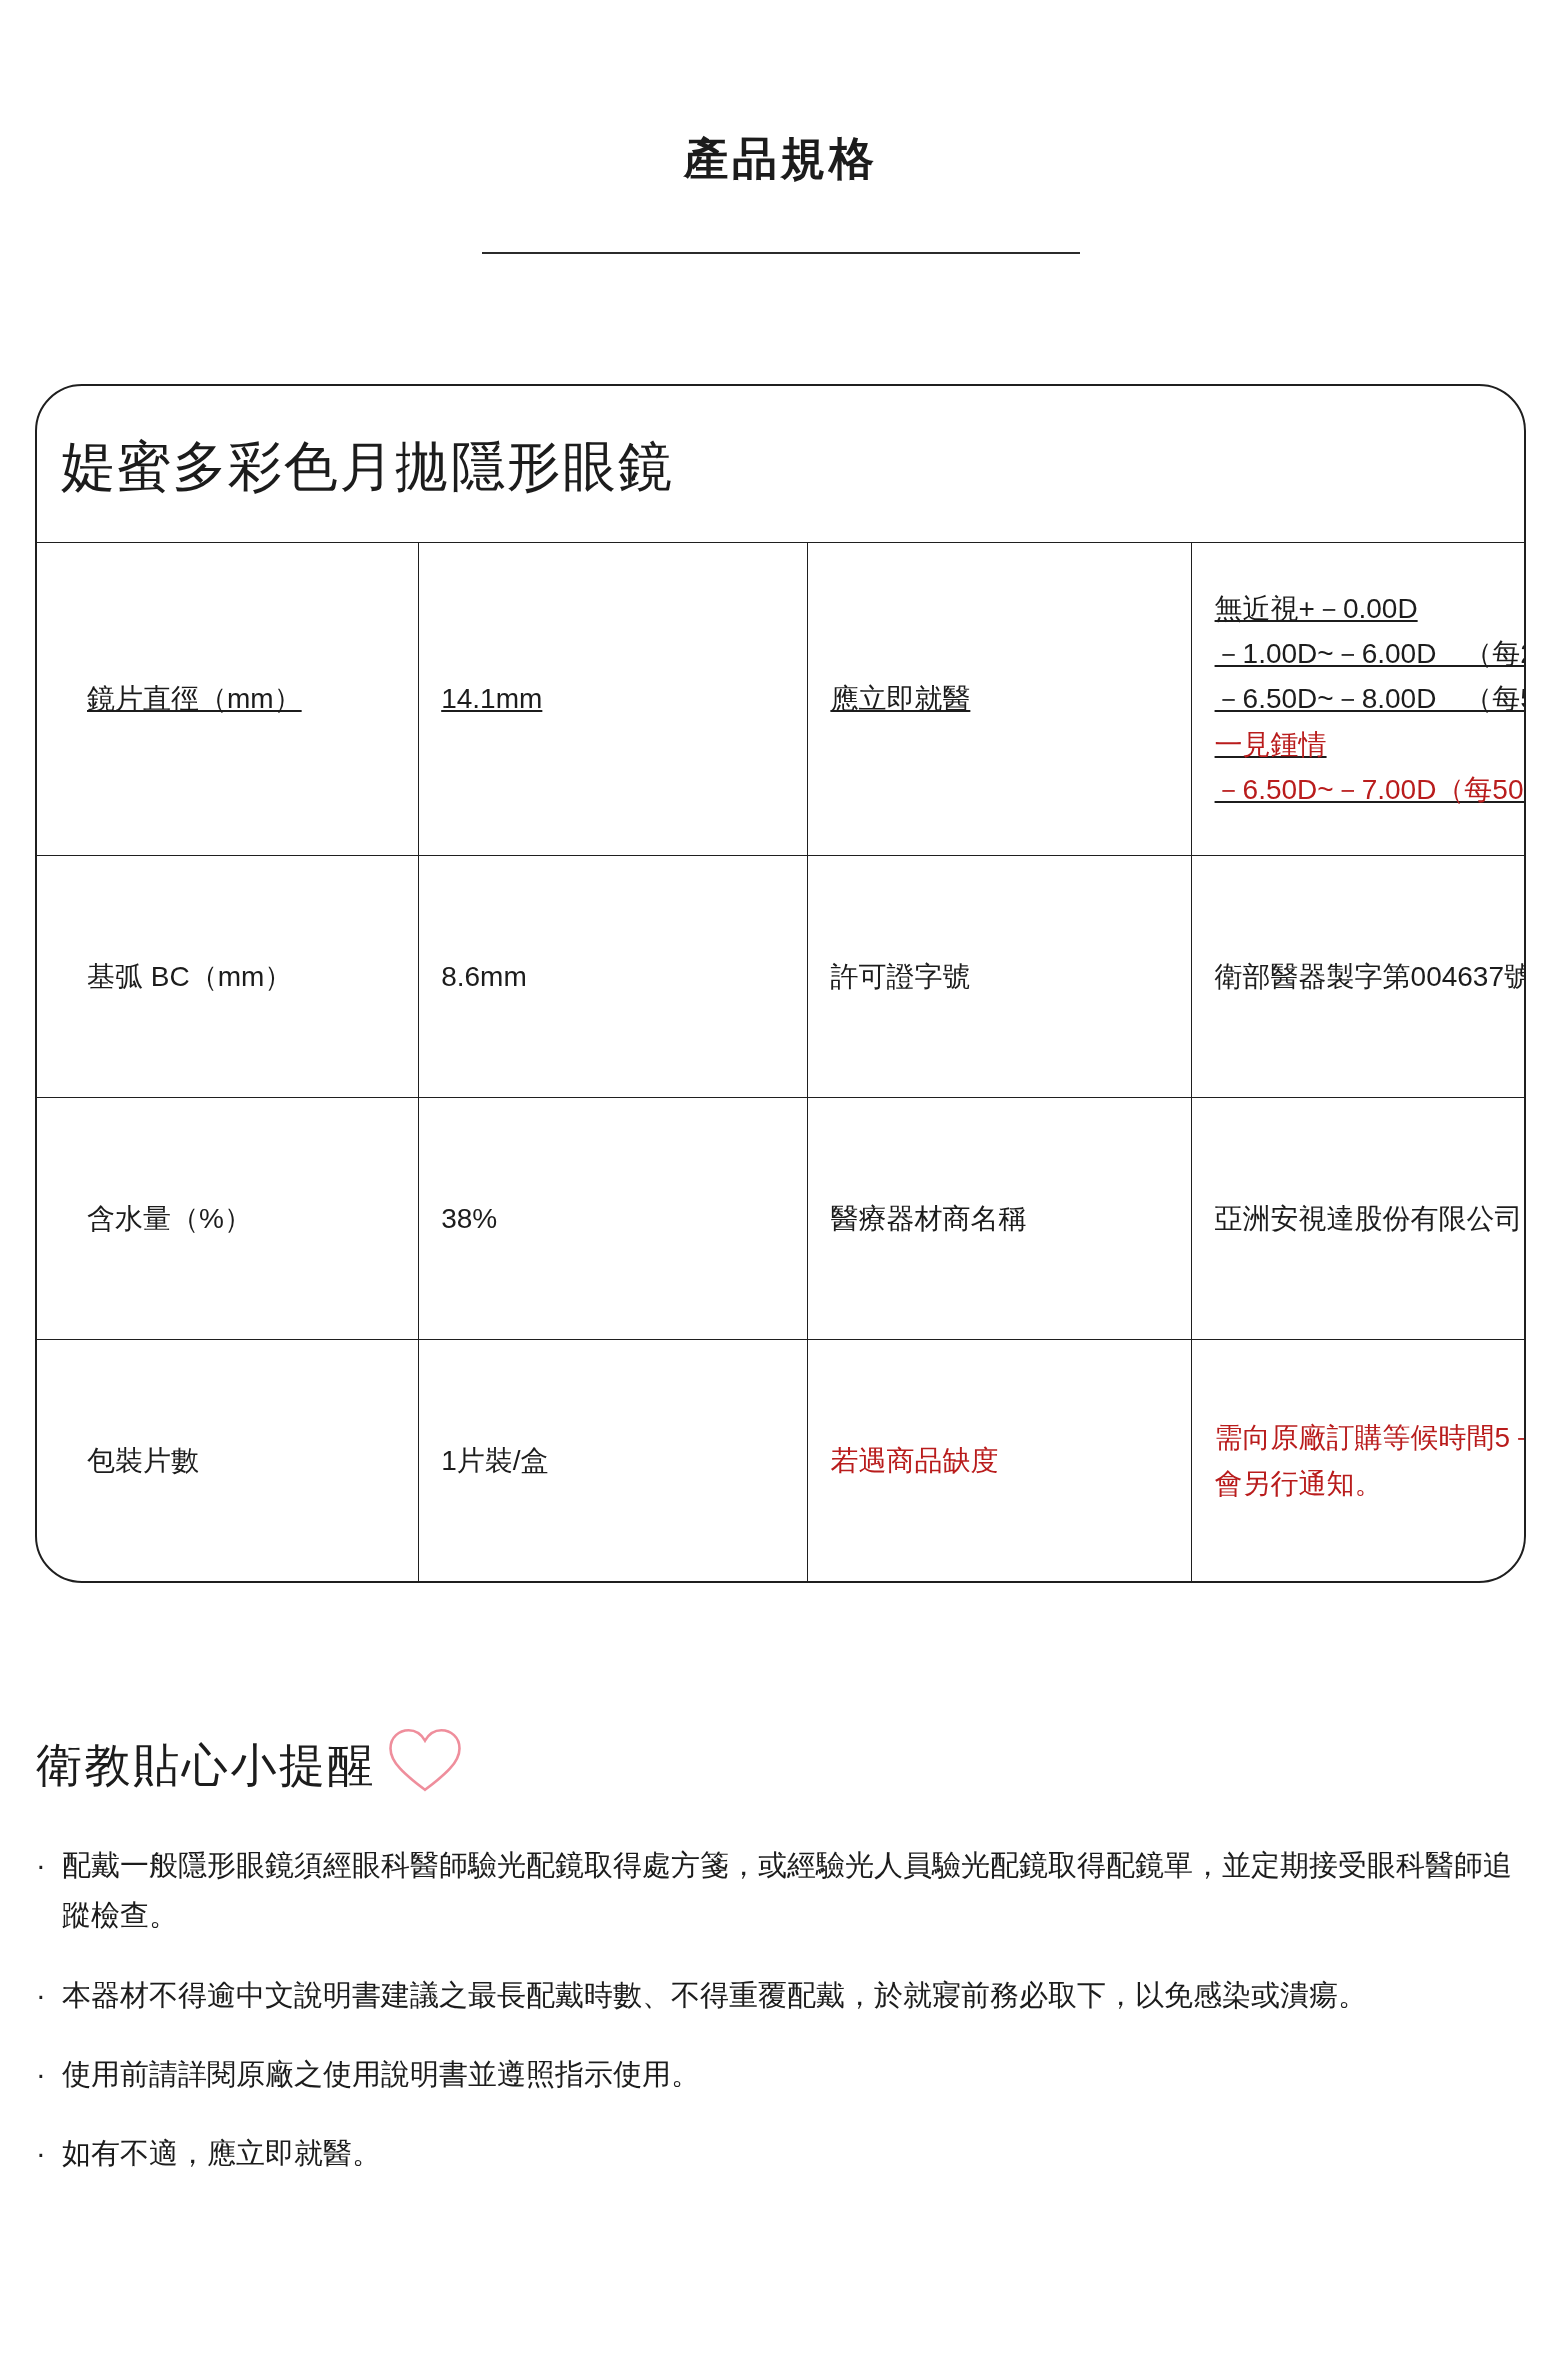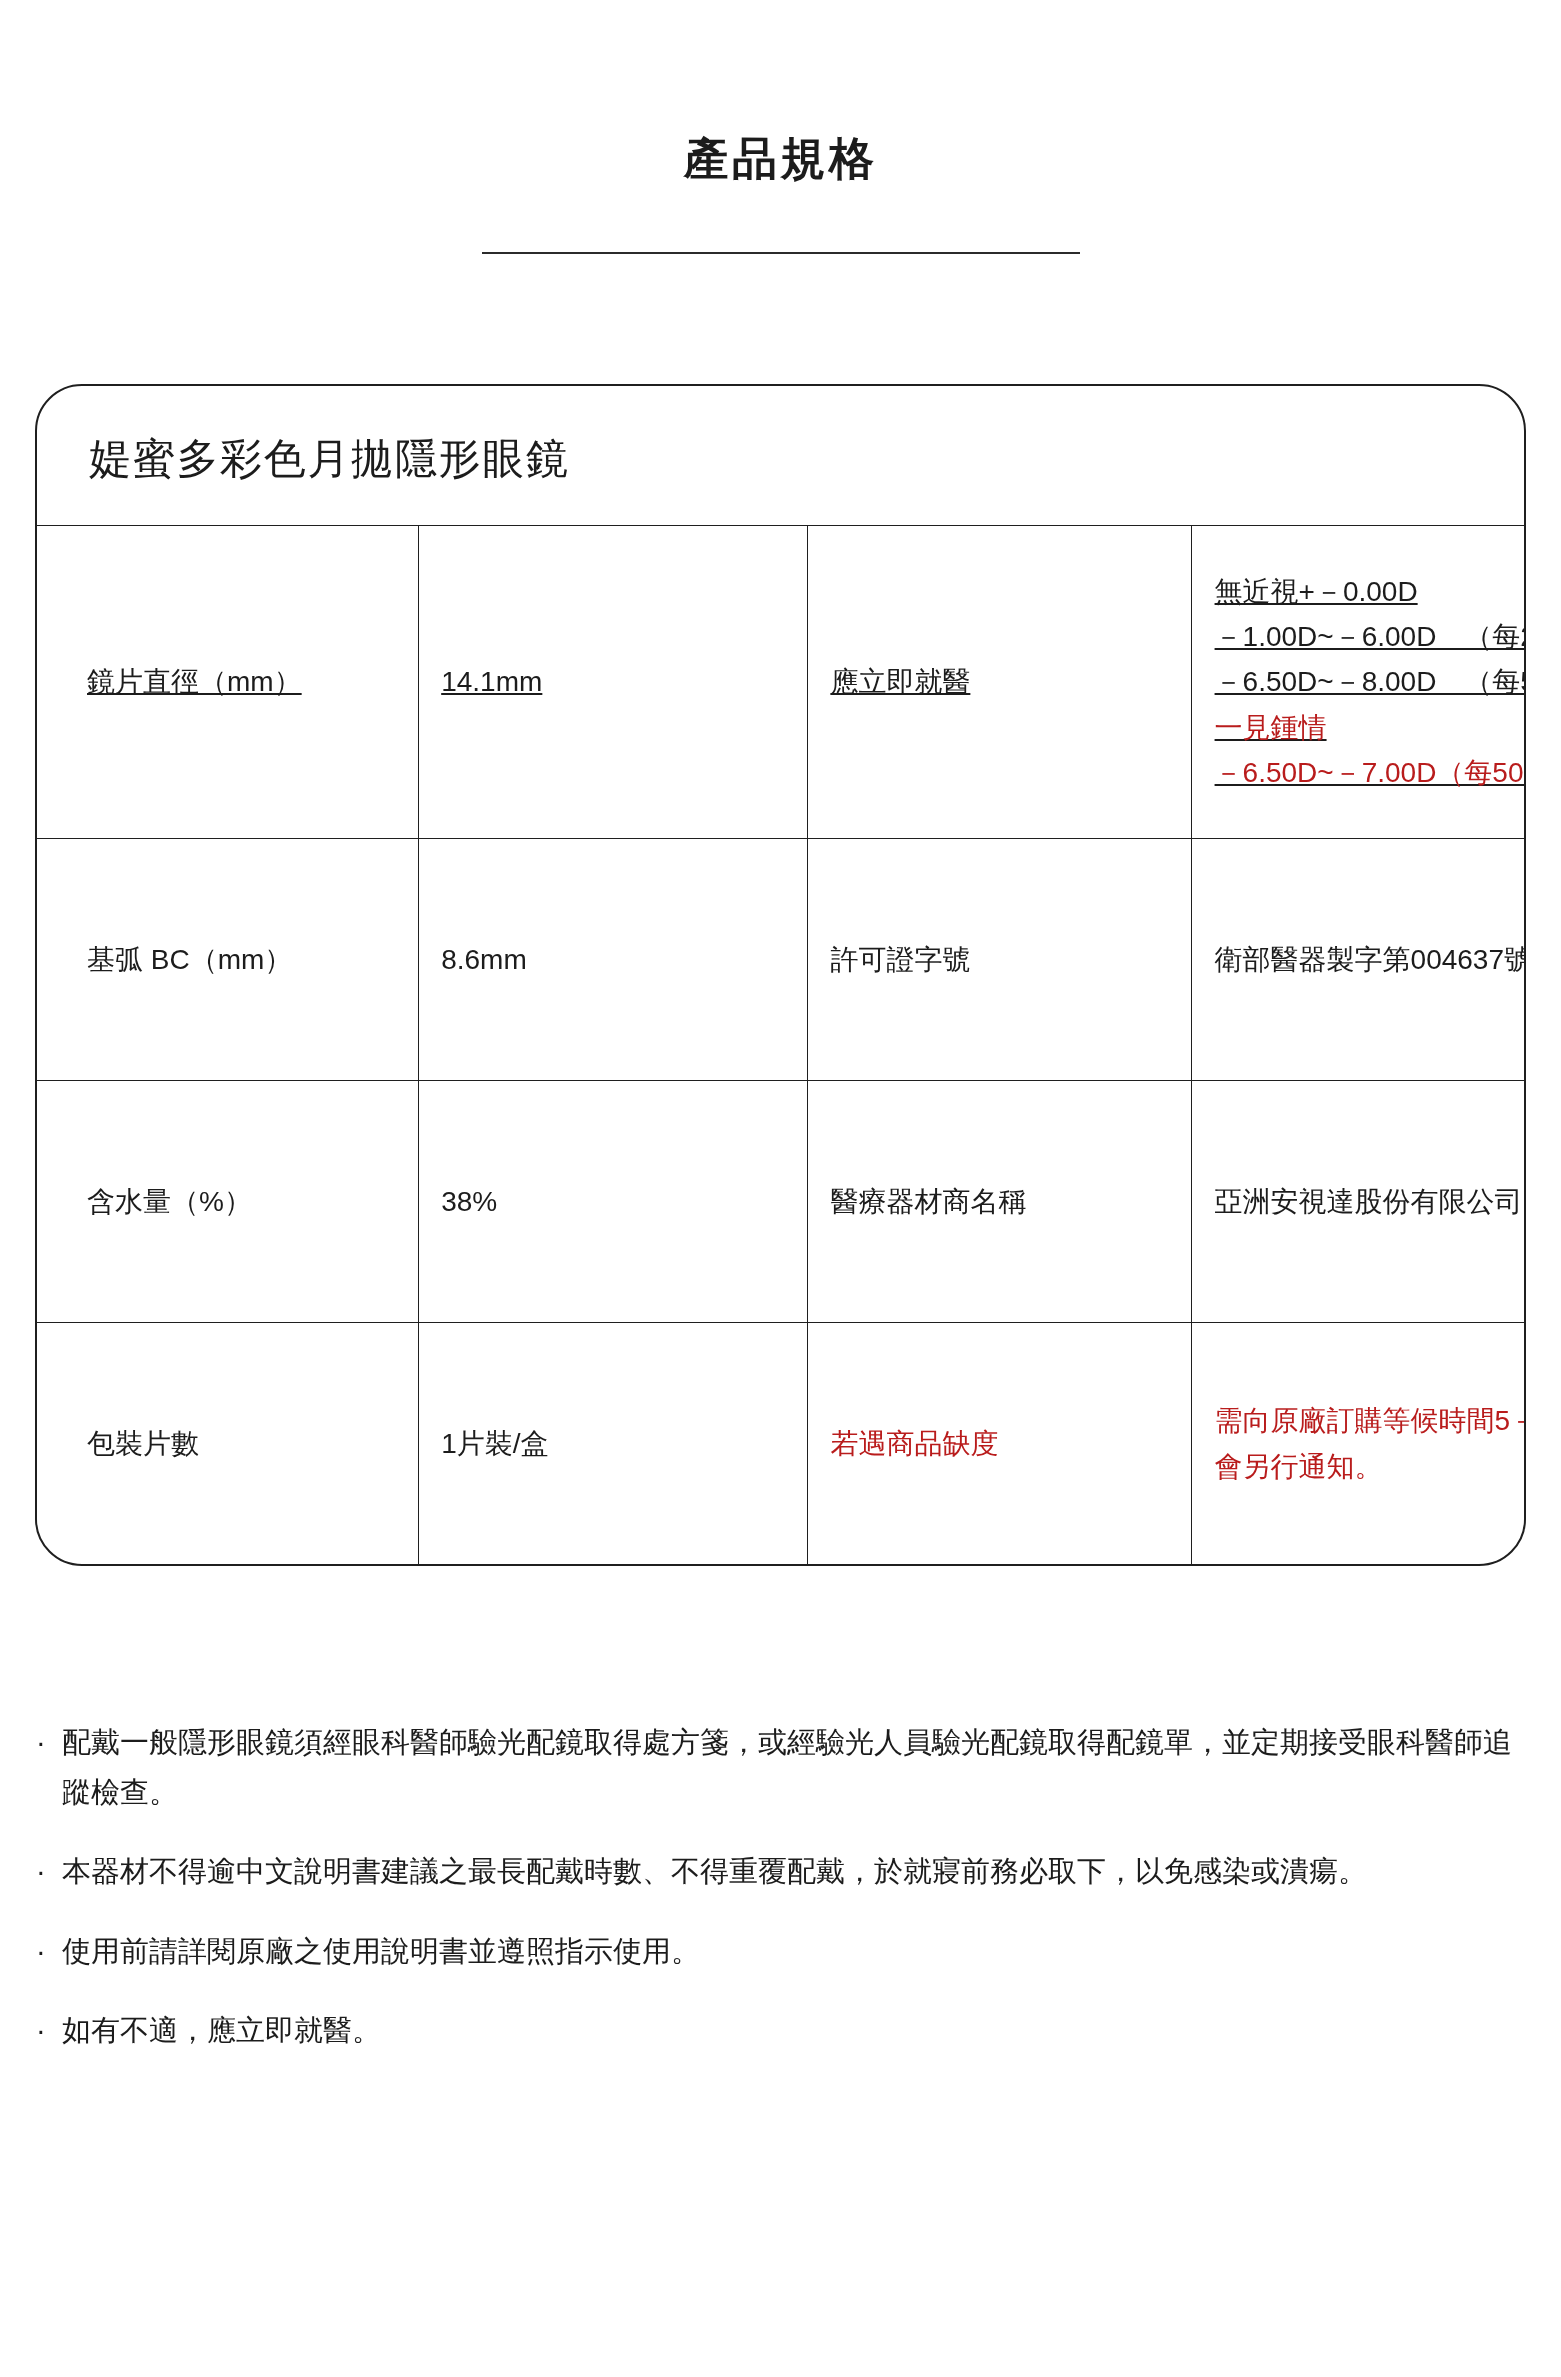--- a/index.html
+++ b/index.html
@@ -45,24 +45,24 @@
   
   .spec-card {
     margin: 130px 35px 0 35px;
     border: 2.6px solid #1f1f1f;
     border-radius: 47px;
     box-sizing: border-box;
     overflow: hidden;
     background: #fff;
   }
   .spec-heading {
-    font-size: 42px;
+    font-size: 54px;
     font-weight: 400;
     letter-spacing: 1.7px;
-    padding: 45px 0 38px 52px;
+    padding: 45px 0 38px 24px;
     color: #1c1c1c;
   }
   table.spec-table {
     width: 100%;
     border-collapse: collapse;
     table-layout: fixed;
     font-size: 28px;
     color: #1c1c1c;
   }
   table.spec-table td {
@@ -185,20 +185,28 @@
             <div class="accent">需向原廠訂購等候時間5－8週，</div>
             <div class="accent">會另行通知。</div>
           </td>
         </tr>
 
       </tbody>
     </table>
   </div>
 
   <div class="notes">
+    <div class="notes-head">
+      <span class="notes-title">衛教貼心小提醒</span>
+      <span class="heart-icon">
+        <svg width="80" height="69" viewBox="0 0 92 80" xmlns="http://www.w3.org/2000/svg">
+          <path d="M46 74 C 22 56, 6 42, 6 26 C 6 13, 16 5, 27 5 C 35 5, 42 10, 46 17 C 50 10, 57 5, 65 5 C 76 5, 86 13, 86 26 C 86 42, 70 56, 46 74 Z" fill="none" stroke="#ef8e9c" stroke-width="3"></path>
+        </svg>
+      </span>
+    </div>
 
     <div class="notes-list">
       <div class="note-item">
         <span class="note-bullet">·</span>
         <span class="note-text">配戴一般隱形眼鏡須經眼科醫師驗光配鏡取得處方箋，或經驗光人員驗光配鏡取得配鏡單，並定期接受眼科醫師追蹤檢查。</span>
       </div>
       <div class="note-item">
         <span class="note-bullet">·</span>
         <span class="note-text">本器材不得逾中文說明書建議之最長配戴時數、不得重覆配戴，於就寢前務必取下，以免感染或潰瘍。</span>
       </div>

